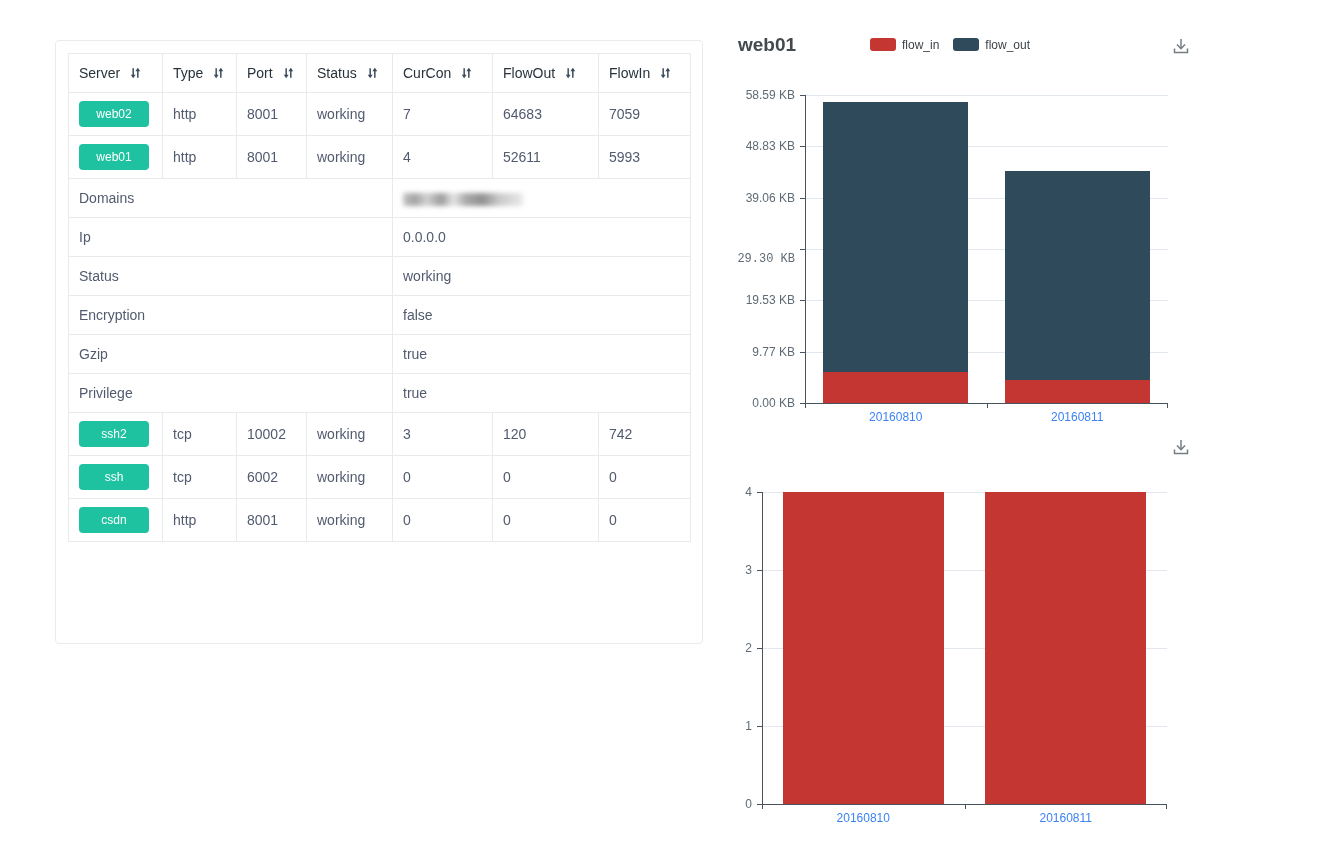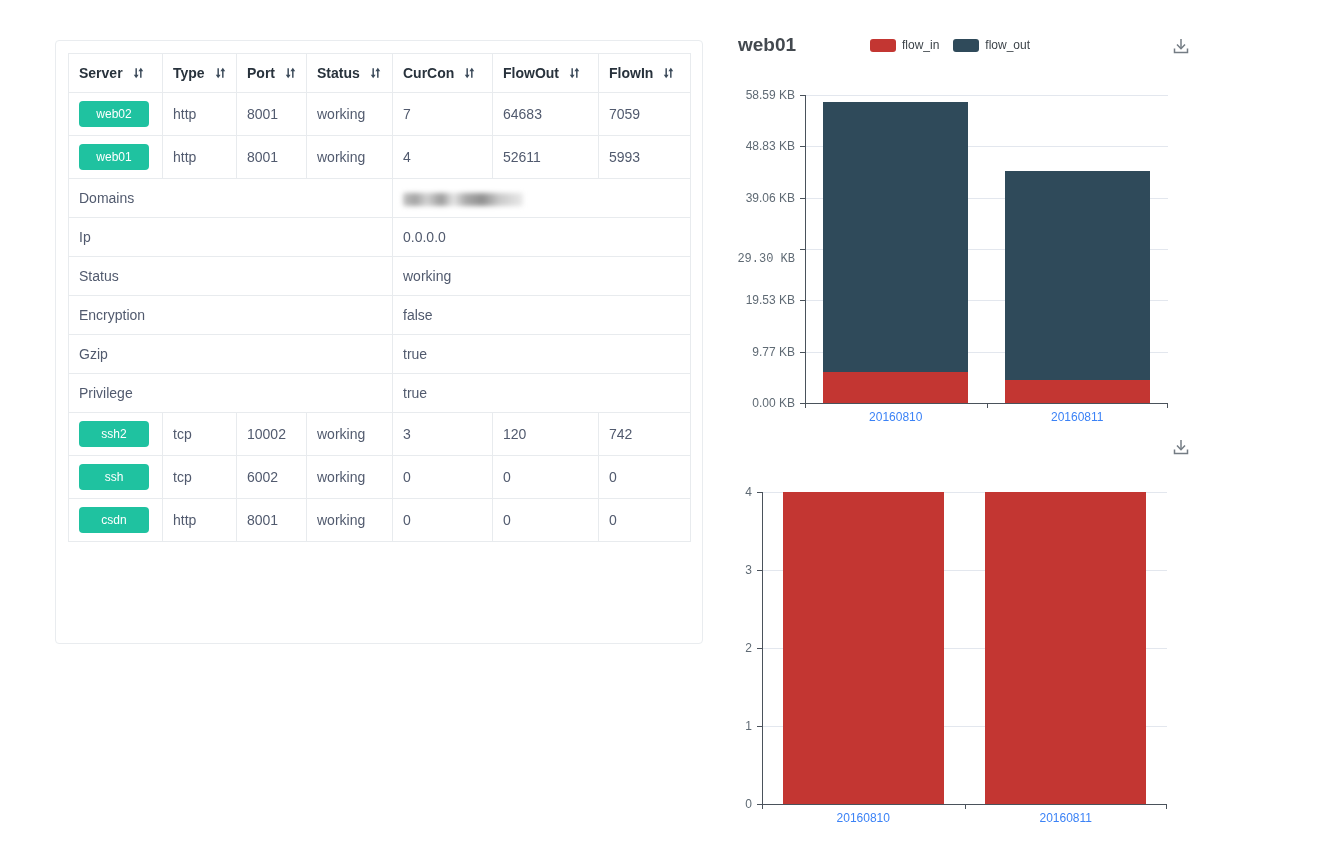--- a/index.html
+++ b/index.html
@@ -5,38 +5,38 @@
   html,body{margin:0;padding:0;background:#ffffff;}
   body{font-family:"Liberation Sans",sans-serif;}
   .page{position:relative;width:1339px;height:860px;background:#ffffff;overflow:hidden;}
 
   
   .card{position:absolute;left:55px;top:40px;width:648px;height:604px;background:#fff;
         border:1px solid #e9ecef;border-radius:4px;box-sizing:border-box;padding:12px;}
   table.srv{border-collapse:collapse;table-layout:fixed;width:622px;font-size:14px;}
   table.srv th, table.srv td{border:1px solid #e8ebee;padding:0 10px;text-align:left;
         white-space:nowrap;overflow:hidden;}
-  table.srv th{color:#28323c;font-weight:bold;height:38px;}
+  table.srv th{color:#28323c;font-weight:normal;height:38px;}
   table.srv td{color:#515a6e;height:38px;}
   tr.badge-row td{height:42px;}
   .th-inner{display:flex;align-items:center;gap:9px;}
   .badge{display:inline-block;min-width:70px;box-sizing:border-box;text-align:center;
          background:#1fc2a0;color:#fff;font-size:12px;padding:6px 4px;border-radius:4px;cursor:pointer;}
   th.kv-th{color:#28323c;font-weight:bold;}
   .redacted{display:inline-block;height:13px;width:120px;border-radius:2px;vertical-align:middle;
     filter:blur(2.5px);
     background:linear-gradient(90deg,#c3c3c3 0%,#a3a3a3 10%,#d2d2d2 20%,#9a9a9a 32%,
                #e6e6e6 42%,#aaaaaa 52%,#8f8f8f 66%,#c9c9c9 80%,#e9e9e9 100%);}
 
   
   .chart-title{position:absolute;left:738px;top:34px;font-size:19px;font-weight:bold;color:#43494f;margin:0;}
   .legend{position:absolute;left:730px;width:440px;display:flex;justify-content:center;align-items:center;gap:14px;}
   #legend1{top:38px;}
   #legend2{top:438px;}
-  .legend-item{display:flex;align-items:flex-end;gap:6px;cursor:pointer;}
+  .legend-item{display:flex;align-items:flex-start;gap:6px;cursor:pointer;}
   .swatch{width:26px;height:13px;border-radius:3px;}
   .lgtext{font-size:12px;color:#3c4349;}
   .dl{position:absolute;cursor:pointer;width:22px;height:22px;}
   #dl1{left:1170px;top:36px;}
   #dl2{left:1170px;top:437px;}
 
   .plot{position:absolute;}
   .grid{position:absolute;left:0;width:100%;height:1px;background:#e3e7ee;}
   .ytick{position:absolute;width:5px;height:1px;background:#4a525b;}
   .xtick{position:absolute;width:1px;height:5px;background:#4a525b;}

